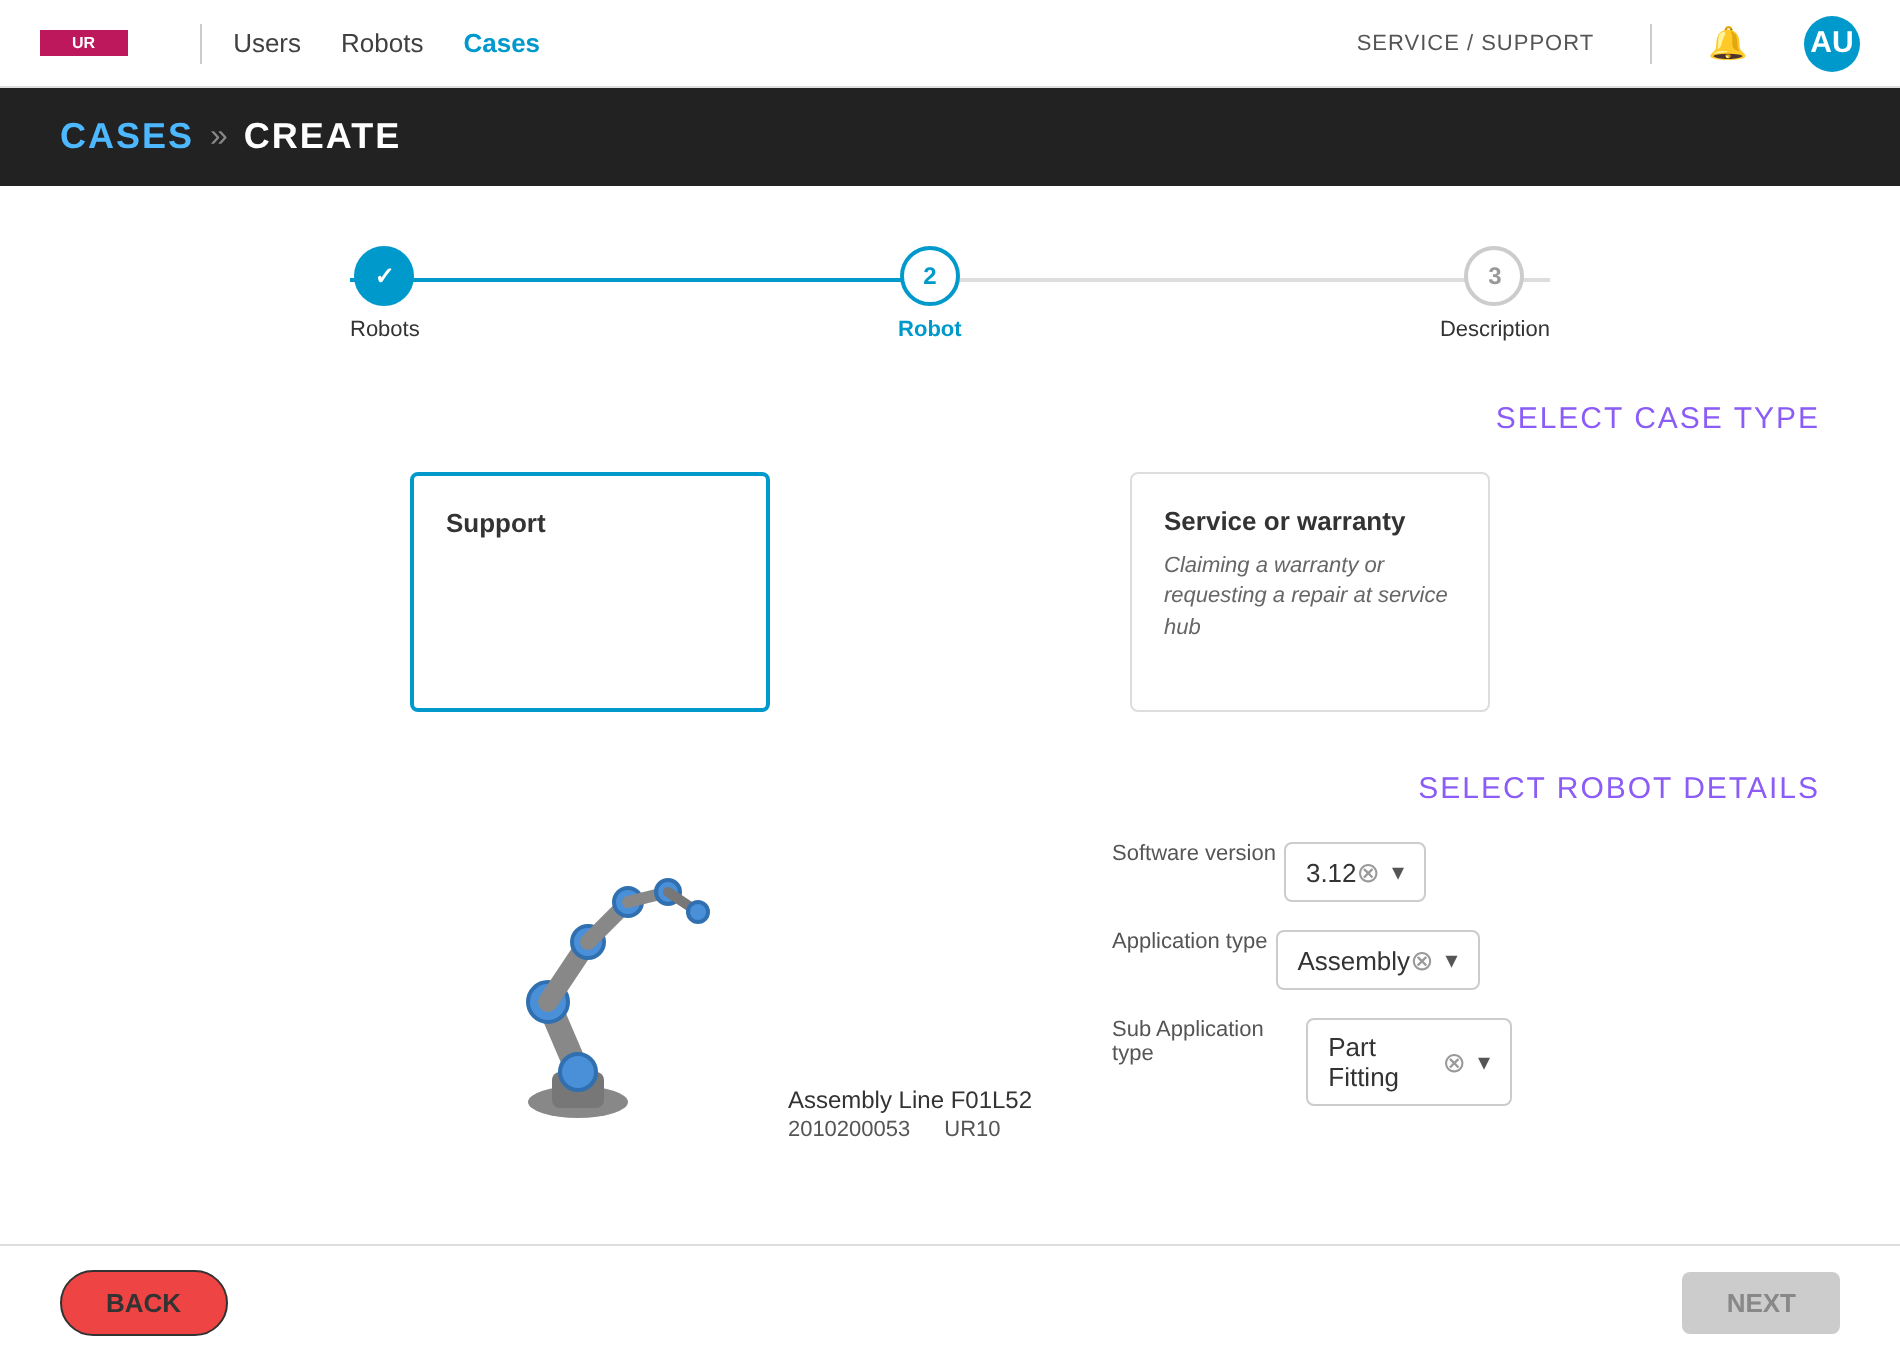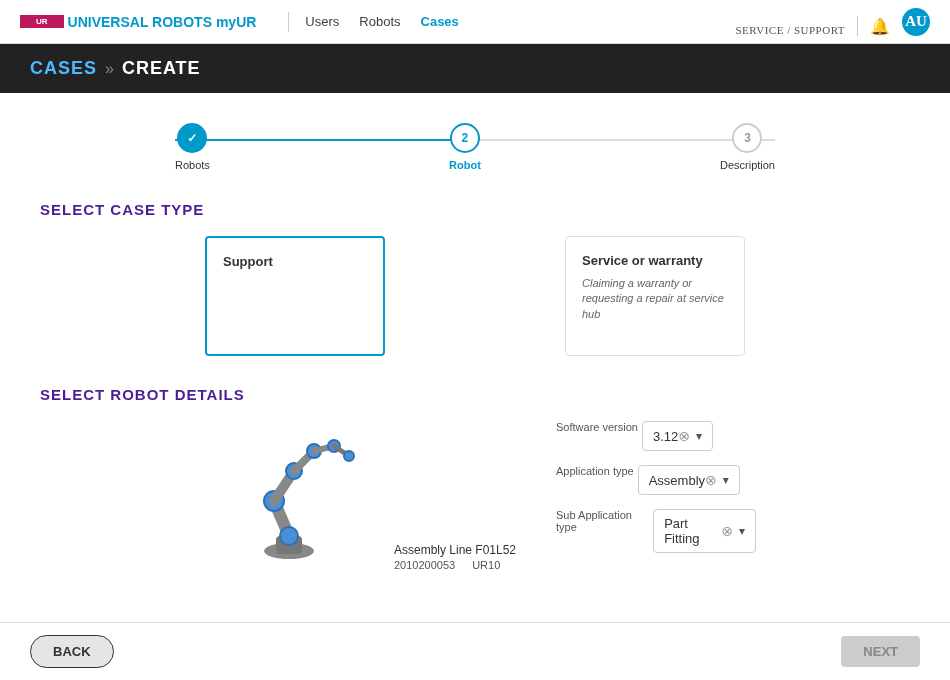--- a/index.html
+++ b/index.html
@@ -51,23 +51,22 @@
       font-size: 13px;
       color: #404040;
     }
     .navbar-links a.active {
       color: #0099cc;
       font-weight: 600;
     }
     .navbar-right {
       margin-left: auto;
       display: flex;
-      align-items: flex-end;
-      gap: 12px;
-      font-family: Liberation Serif, serif;
+      align-items: center;
+      gap: 28px;
     }
     .service-link {
       font-size: 11px;
       color: #555;
       text-decoration: none;
       letter-spacing: 0.5px;
     }
     .navbar-right-divider {
       width: 1px;
       height: 20px;
@@ -193,26 +192,26 @@
       font-size: 11px;
       color: #333;
     }
     .step-label.active {
       font-weight: bold;
       color: #0099cc;
     }
 
     
     .section-title {
-      text-align: left;
+      text-align: right;
       font-size: 15px;
-      font-weight: 700;
+      font-weight: 400;
       letter-spacing: 1px;
       margin-bottom: 18px;
-      color: #4c1d95;
+      color: #8b5cf6;
     }
 
     
     .case-type-cards {
       display: flex;
       justify-content: center;
       gap: 20px;
       margin-bottom: 30px;
     }
     .case-card {
@@ -331,21 +330,21 @@
       width: 950px;
       background: #fff;
       border-top: 1px solid #ddd;
       padding: 12px 30px;
       display: flex;
       justify-content: space-between;
       align-items: center;
     }
     .btn-back {
       border: 1px solid #333;
-      background: #e5e5e5;
+      background: #ef4444;
       padding: 8px 22px;
       border-radius: 20px;
       font-size: 13px;
       font-weight: 600;
       cursor: pointer;
       color: #333;
     }
     .btn-next {
       border: none;
       background: #ccc;
@@ -356,23 +355,20 @@
       cursor: not-allowed;
       color: #888;
     }
   </style>
 </head>
 <body>
 
 <div class="navbar">
   <div class="navbar-logo">
     <div class="logo-box">UR</div>
-    <span class="navbar-brand">
-      <span>UNIVERSAL ROBOTS</span>&nbsp;<span style="color:#0099cc;">myUR</span>
-    </span>
   </div>
   <div class="navbar-divider"></div>
   <div class="navbar-links">
     <a href="#">Users</a>
     <a href="#">Robots</a>
     <a href="#" class="active">Cases</a>
   </div>
   <div class="navbar-right">
     <a href="#" class="service-link">SERVICE / SUPPORT</a>
     <div class="navbar-right-divider"></div>

